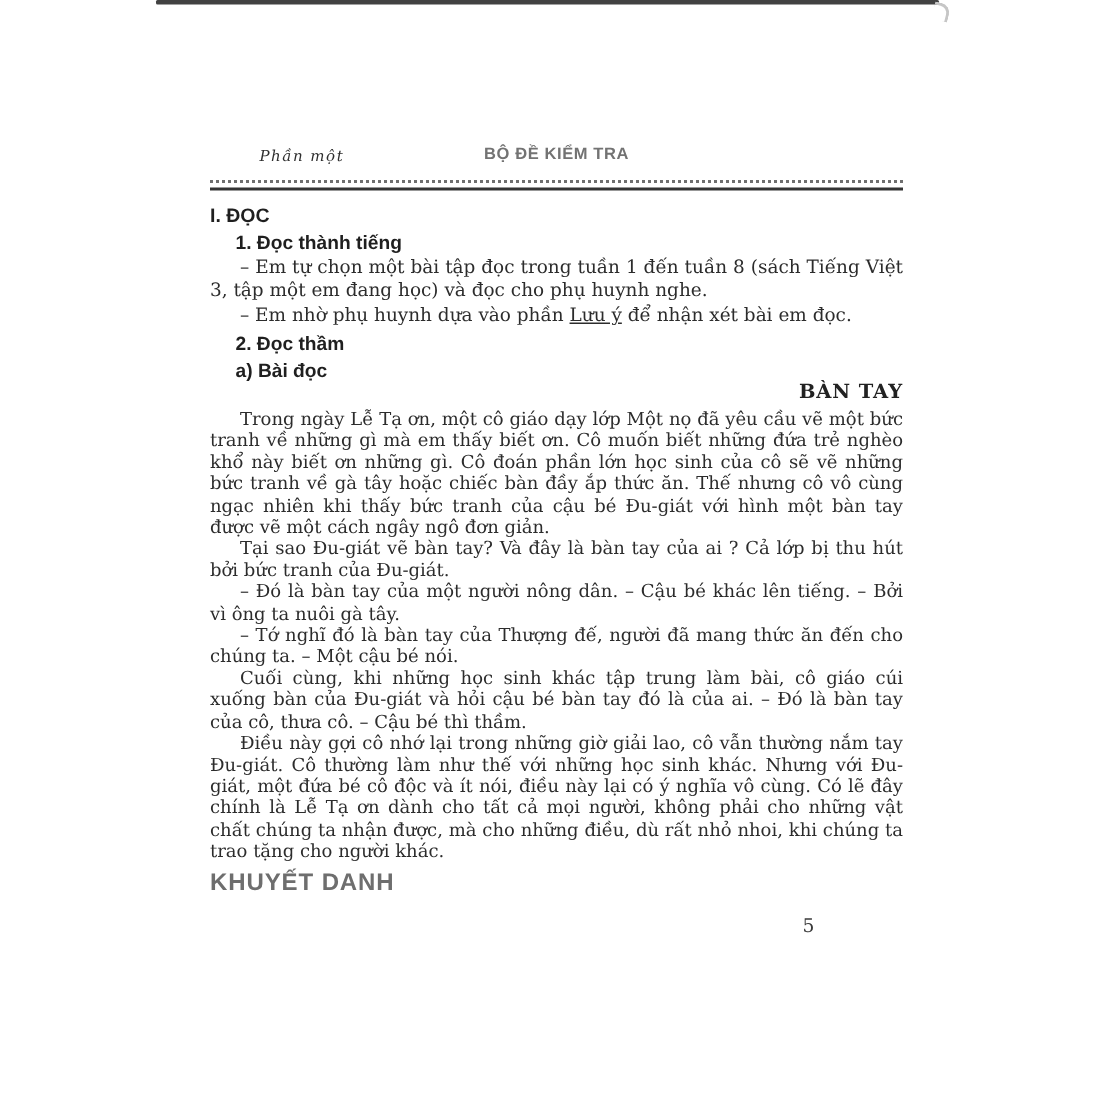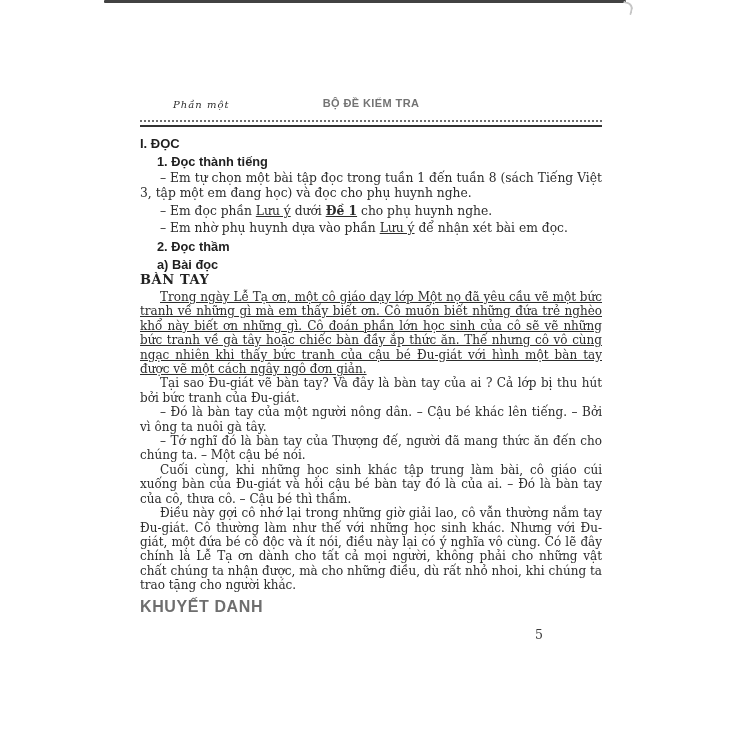--- a/index.html
+++ b/index.html
@@ -51,28 +51,28 @@
     font-family:"Liberation Sans",sans-serif;font-weight:bold;
     font-size:12.8px;color:#1f1f1f;margin:3px 0 0 17px;line-height:15px;
   }
   p.item{
     margin:2px 0 0 0;font-size:12.3px;line-height:15px;
     text-align:justify;text-indent:20px;color:#2c2c2c;
   }
   .u{text-decoration:underline;}
   .b{font-weight:bold;}
   .passage-title{
-    text-align:left;font-weight:bold;font-size:13px;letter-spacing:.6px;
+    text-align:right;font-weight:bold;font-size:13px;letter-spacing:.6px;
     margin:1px 0 0 0;line-height:14px;color:#222;
   }
   p.story{
     margin:0;font-size:12px;line-height:14.4px;
     text-align:justify;text-indent:20px;color:#2c2c2c;
   }
-  p.story.first{margin-top:3px;text-decoration:underline;}
+  p.story.first{margin-top:3px;}
   .author{
     text-align:left;padding-right:85px;margin-top:5px;
     font-family:"Liberation Sans",sans-serif;font-weight:bold;
     font-size:16px;letter-spacing:.6px;color:#6e6e6e;
   }
   .page-num{
     text-align:right;padding-right:59px;margin-top:11px;
     font-size:12.5px;color:#3a3a3a;
   }
 </style>
@@ -90,21 +90,20 @@
   </div>
   <div class="rule-dotted"></div>
   <div class="rule-solid"></div>
 
 
   <div class="h-part">I. ĐỌC</div>
   <div class="h-sub">1. Đọc thành tiếng</div>
 
   <p class="item"><span>– Em tự chọn một bài tập đọc trong tuần 1 đến tuần 8 (sách Tiếng Việt 3, tập một em đang học) và đọc cho phụ huynh nghe.</span></p>
 
-  <p class="item"><span>– Em đọc phần </span><span class="u">Lưu ý</span><span> dưới </span><span class="u b">Đề 1</span><span> cho phụ huynh nghe.</span></p>
 
   <p class="item"><span>– Em nhờ phụ huynh dựa vào phần </span><span class="u">Lưu ý</span><span> để nhận xét bài em đọc.</span></p>
 
   <div class="h-sub">2. Đọc thầm</div>
   <div class="h-sub">a) Bài đọc</div>
 
   <div class="passage-title">BÀN TAY</div>
 
   <p class="story first">Trong ngày Lễ Tạ ơn, một cô giáo dạy lớp Một nọ đã yêu cầu vẽ một bức tranh về những gì mà em thấy biết ơn. Cô muốn biết những đứa trẻ nghèo khổ này biết ơn những gì. Cô đoán phần lớn học sinh của cô sẽ vẽ những bức tranh về gà tây hoặc chiếc bàn đầy ắp thức ăn. Thế nhưng cô vô cùng ngạc nhiên khi thấy bức tranh của cậu bé Đu-giát với hình một bàn tay được vẽ một cách ngây ngô đơn giản.</p>
   <p class="story">Tại sao Đu-giát vẽ bàn tay? Và đây là bàn tay của ai ? Cả lớp bị thu hút bởi bức tranh của Đu-giát.</p>

